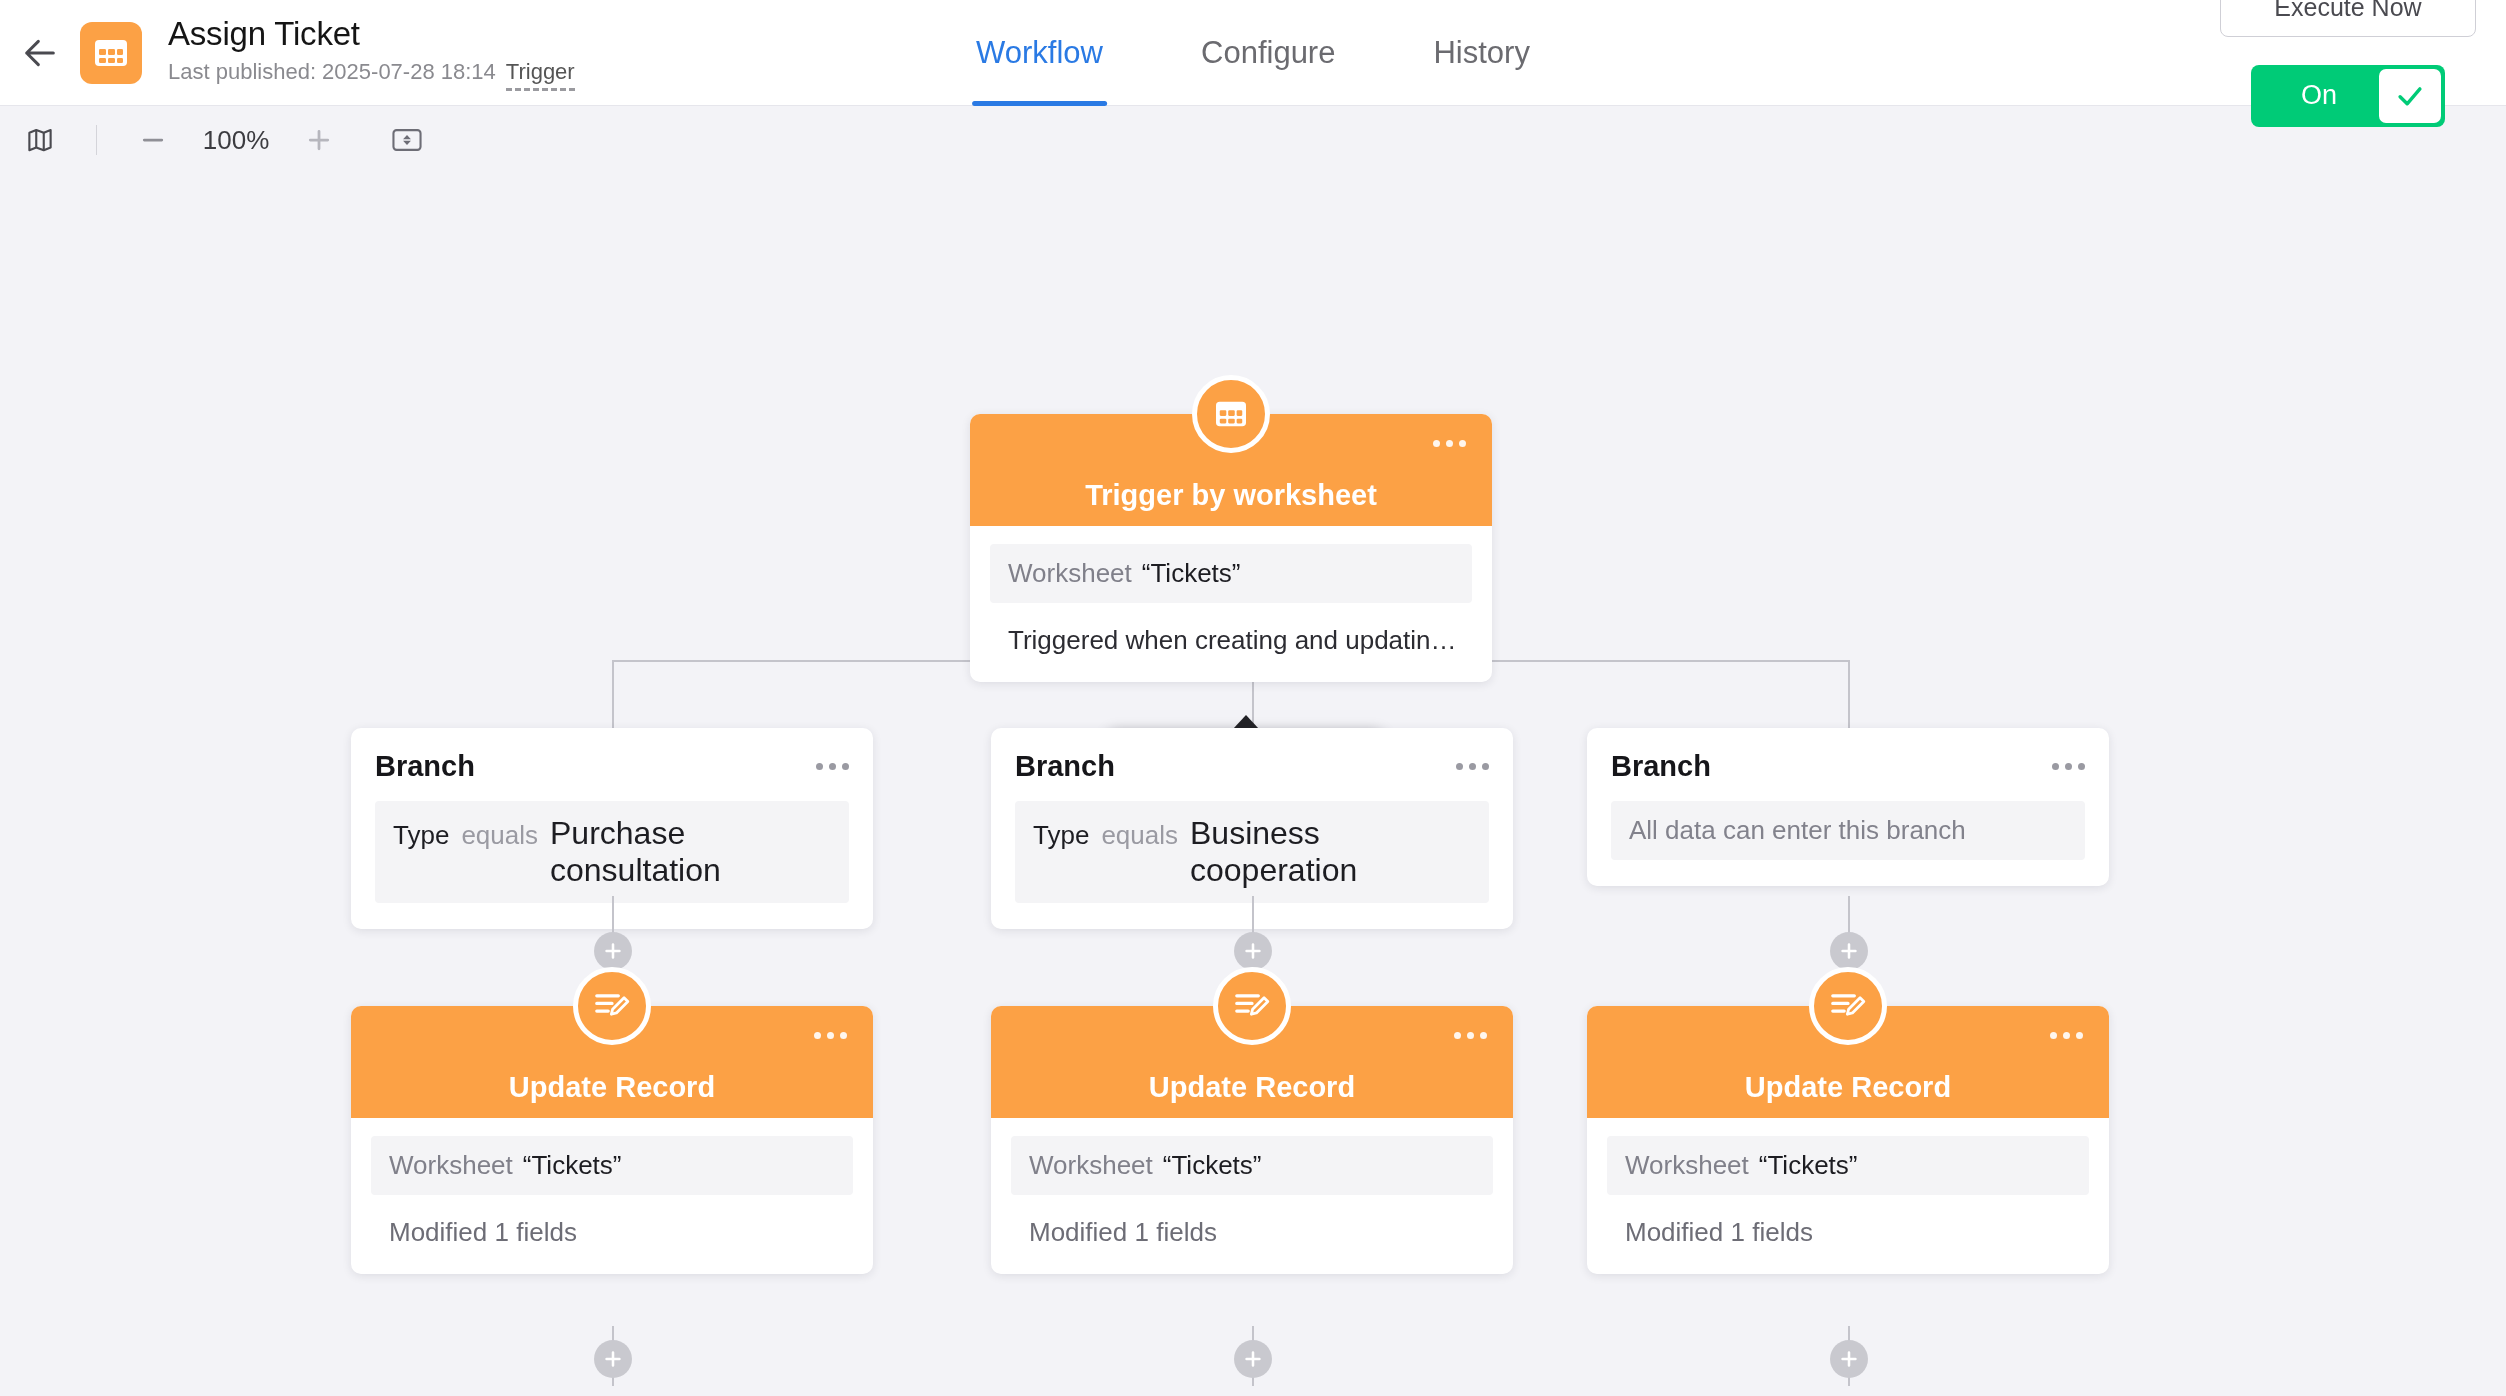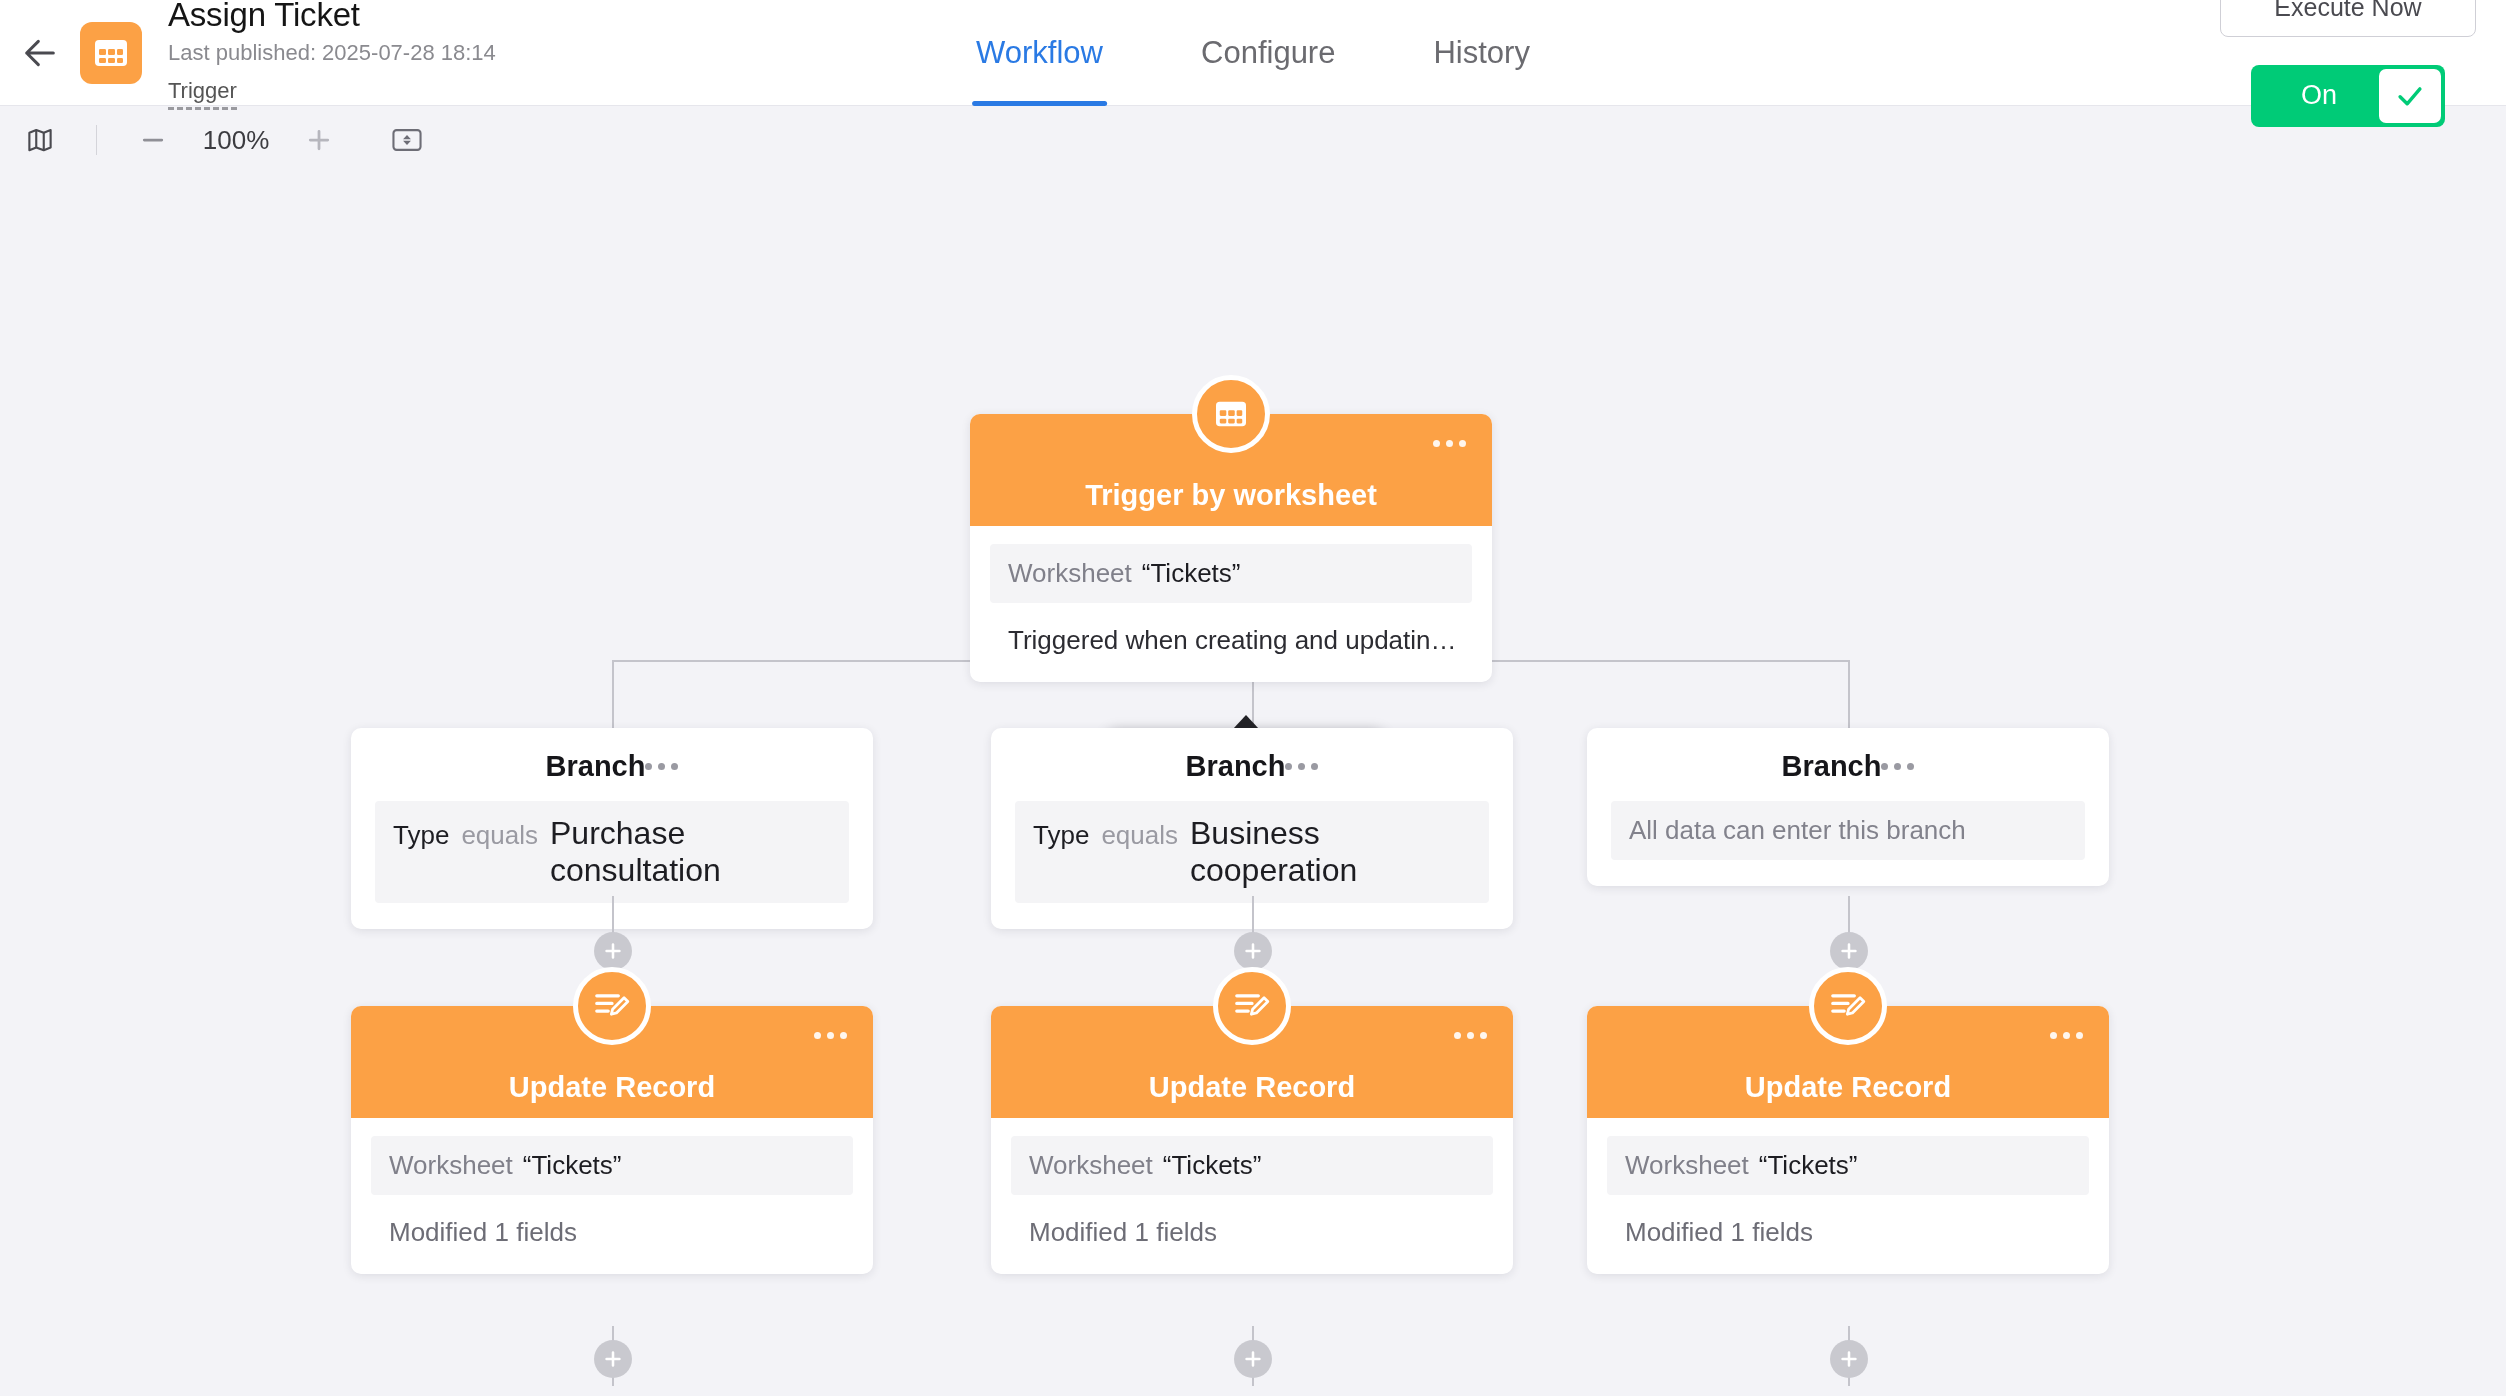--- a/index.html
+++ b/index.html
@@ -30,21 +30,20 @@
     margin-left: 8px; flex: none;
   }
   .title-block { margin-left: 26px; }
   .app-title {
     font-size: 33px; color: #151515; font-weight: 400;
     line-height: 40px; letter-spacing: -0.2px;
   }
   .sub-line {
     display: flex; align-items: baseline; gap: 10px;
     margin-top: 4px;
-    flex-direction: column;
   }
   .published {
     font-size: 22px; color: #8a8a8f; line-height: 28px;
   }
   .edition {
     font-size: 22px; color: #555; line-height: 28px;
     border-bottom: 3px dashed #9a9a9f; padding-bottom: 2px;
     cursor: pointer;
   }
   .tabs {
@@ -162,21 +161,21 @@
   }
   .node-note.muted { color: #6d6d76; }
 
   
   .branch-card {
     position: absolute; background: #fff; border-radius: 10px;
     box-shadow: 0 2px 10px rgba(30,30,50,0.10);
     width: 522px; padding: 22px 24px 26px 24px;
   }
   .branch-head {
-    display: flex; align-items: center; justify-content: center;
+    display: flex; align-items: center; justify-content: space-between;
     margin-bottom: 18px;
   }
   .branch-title { font-size: 29px; font-weight: bold; color: #16161a; }
   .branch-dots { display: flex; gap: 6px; cursor: pointer; }
   .branch-dots i {
     width: 7px; height: 7px; border-radius: 50%;
     background: #9a9aa2; display: block;
   }
   .branch-cond {
     background: #f4f4f6; border-radius: 4px;

